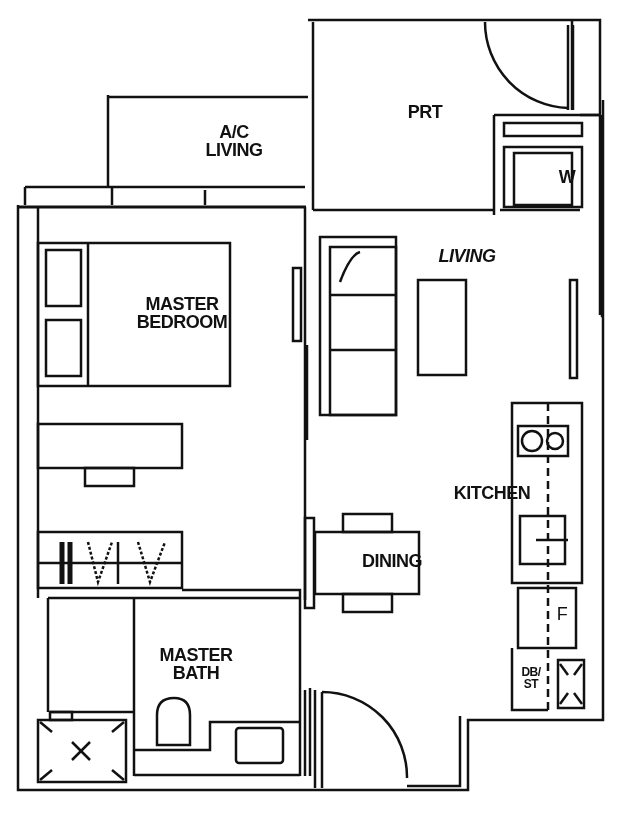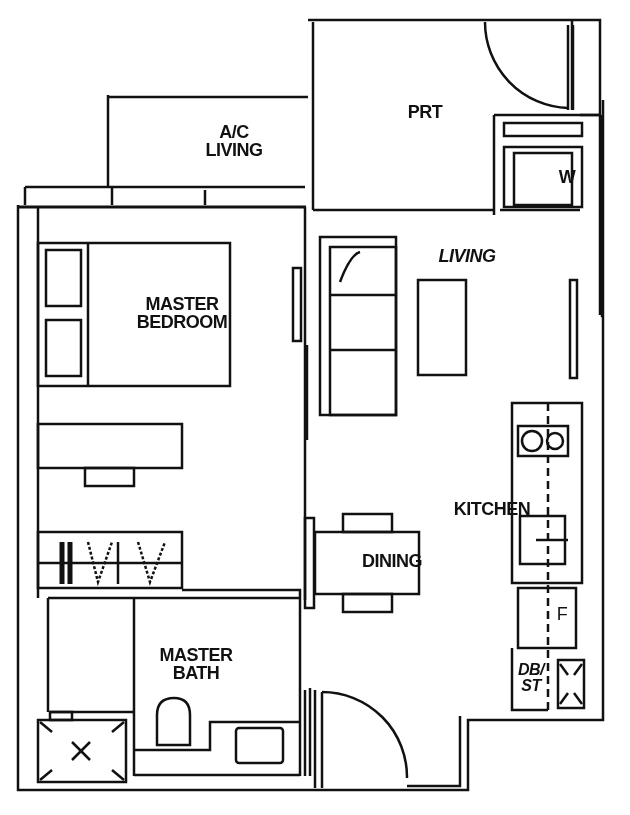--- a/index.html
+++ b/index.html
@@ -10,21 +10,21 @@
     font-family: "Liberation Sans", sans-serif;
     font-weight: bold;
     color: #111111;
     text-align: center;
     line-height: 1.0;
     letter-spacing: -0.5px;
     white-space: pre-line;
     transform: translate(-50%, -50%);
   }
   .lbl.room { font-size: 18px; margin-left: 24px; }
-  .lbl.small { font-size: 16px; font-style: italic; }
+  .lbl.small { font-size: 12px; }
 </style>
 </head>
 <body>
 
 <div id="plan-wrap">
   <svg width="630" height="815" viewBox="0 0 630 815">
     <g stroke="#111111" fill="none" stroke-width="2.5">
 
       <g>
 
@@ -164,21 +164,21 @@
       </g>
     </g>
   </svg>
 
   <div class="lbl room" style="left:210px; top:141px;">A/C
 LIVING</div>
   <div class="lbl room" style="left:401px; top:112px;">PRT</div>
   <div class="lbl room" style="left:443px; top:256px;font-style:italic;">LIVING</div>
   <div class="lbl room" style="left:158px; top:313px;">MASTER
 BEDROOM</div>
-  <div class="lbl room" style="left:468px; top:509px;">KITCHEN</div>
+  <div class="lbl room" style="left:468px; top:493px;">KITCHEN</div>
   <div class="lbl room" style="left:368px; top:561px;text-align:center;">DINING</div>
   <div class="lbl room" style="left:172px; top:664px;">MASTER
 BATH</div>
   <div class="lbl small" style="left:531px; top:678px;">DB/
 ST</div>
   <div class="lbl room" style="left:543px; top:177px;">W</div>
   <div class="lbl room" style="left:538px; top:614px; font-weight:normal;">F</div>
 </div>
 
 </body></html>

